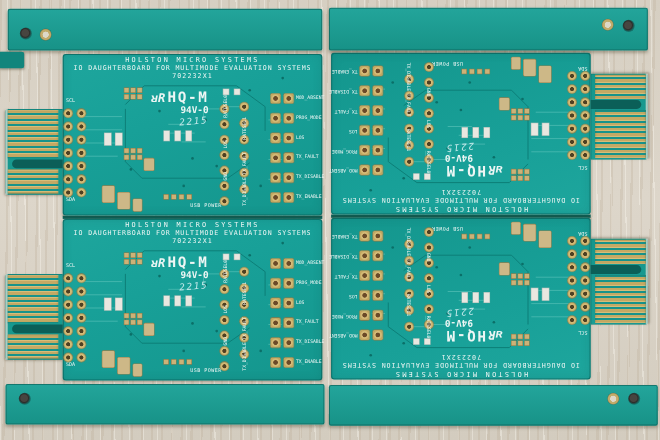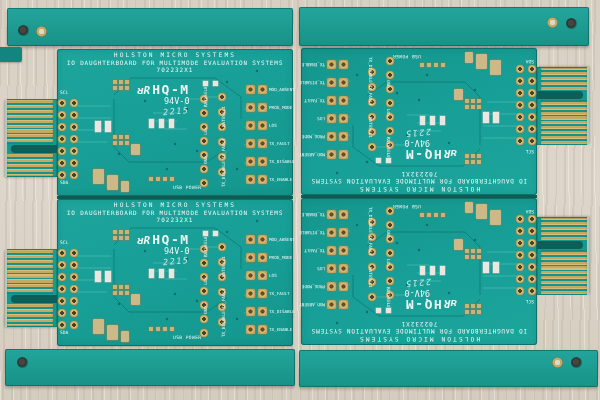--- a/index.html
+++ b/index.html
@@ -36,21 +36,21 @@
   .traces{position:absolute;left:0;top:0;width:236px;height:147px;}
   .t-dark{stroke:#0d7e77;stroke-width:.9;fill:none;}
   .t-light{stroke:#55bfb6;stroke-width:.7;fill:none;opacity:.9;}
   
   .silk{position:absolute;width:100%;text-align:center;white-space:nowrap;color:#eef7f5;}
   .title{top:2px;font-size:6.2px;letter-spacing:2.1px;}
   .sub{top:9.5px;font-size:6px;letter-spacing:.8px;}
   .part{top:17px;font-size:6px;letter-spacing:1px;}
   .logo-row{position:absolute;left:80px;top:33px;font-weight:bold;font-size:13px;letter-spacing:1.5px;white-space:nowrap;}
   .ul{font-size:11px;font-style:italic;letter-spacing:0;margin-right:2px;}
-  .flame{position:absolute;left:107px;top:47px;font-size:8.5px;font-weight:normal;}
+  .flame{position:absolute;left:107px;top:47px;font-size:8.5px;font-weight:bold;}
   .datecode{position:absolute;left:106px;top:56.5px;font-size:8.5px;font-style:italic;color:#c3e9ea;
             letter-spacing:1.5px;transform:rotate(-5deg);}
   .scl{position:absolute;left:3px;top:41px;font-size:4.6px;}
   .sda{position:absolute;left:3px;top:131px;font-size:4.6px;}
   .usb{position:absolute;left:116px;top:136px;font-size:4.6px;letter-spacing:.4px;}
   
   .left-pads{position:absolute;left:1px;top:50px;display:grid;grid-template-columns:8px 8px;gap:4px 4px;}
   .pads-col{position:absolute;display:flex;flex-direction:column;}
   .colA{left:143px;top:46px;gap:6px;}
   .colB{left:161px;top:44px;gap:7px;}

